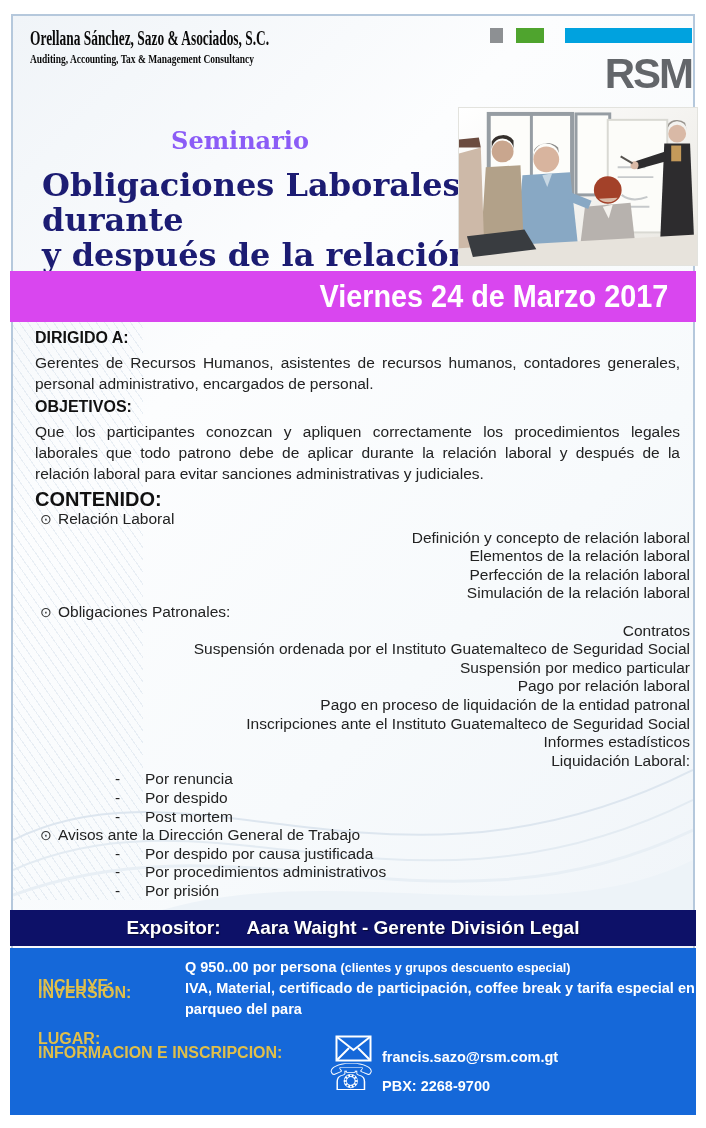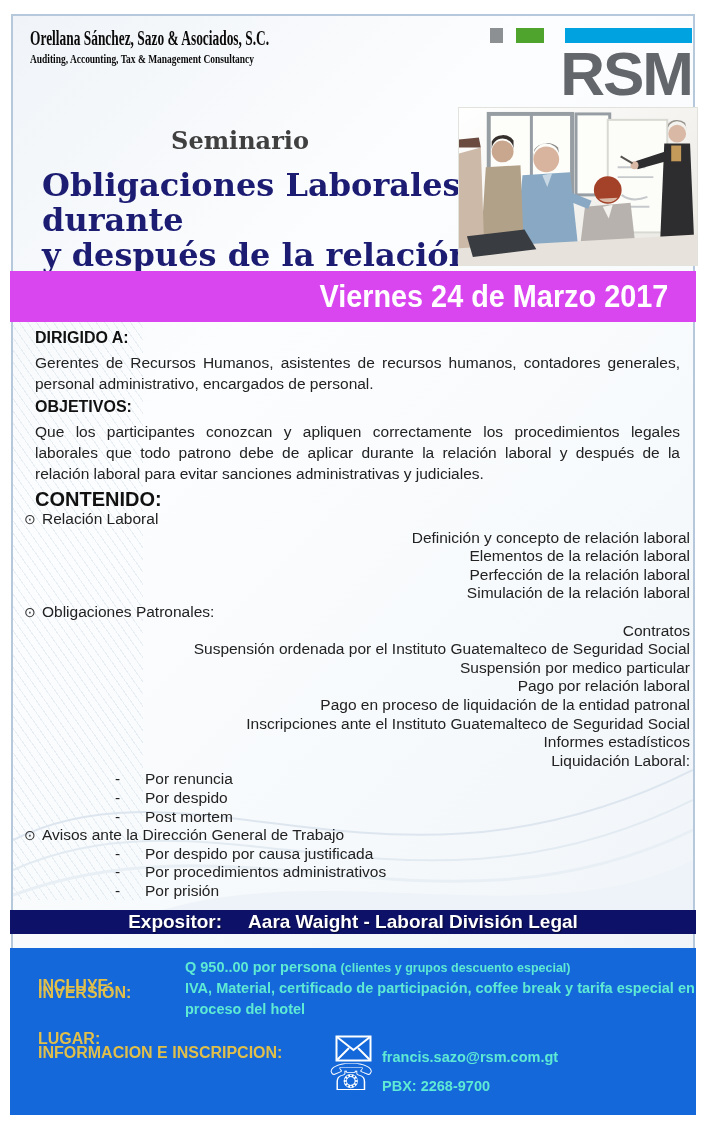--- a/index.html
+++ b/index.html
@@ -19,60 +19,60 @@
   .company-name { font-family:"Liberation Serif", serif; font-weight:bold; font-size:20px;
                   transform:scaleX(.67); transform-origin:left top; white-space:nowrap; }
   .company-tagline { font-family:"Liberation Serif", serif; font-weight:bold; font-size:13.5px;
                   transform:scaleX(.70); transform-origin:left top; white-space:nowrap; margin-top:1px; }
   .rsm { position:absolute; right:14px; top:28px; width:230px; text-align:right; }
   .rsm-squares { display:flex; justify-content:flex-end; align-items:center; height:15px; }
   .sq { display:inline-block; height:15px; }
   .sq.gray  { width:13px; background:#8d9093; margin-right:13px; }
   .sq.green { width:28px; background:#4fa42e; margin-right:21px; }
   .sq.blue  { width:127px; background:#00a2df; }
-  .rsm-word { font-weight:bold; font-size:62px; line-height:58px; letter-spacing:-2px; color:#63666a; margin-top:2px; }
+  .rsm-word { font-weight:bold; font-size:42px; line-height:58px; letter-spacing:-2px; color:#63666a; margin-top:2px; }
 
   
   .kicker { position:absolute; left:30px; top:126px; width:420px; text-align:center;
-            font-family:"DejaVu Serif", serif; font-weight:bold; font-size:24px; color:#404040; }
+            font-family:"DejaVu Serif", serif; font-weight:bold; font-size:24px; color:#8b5cf6; }
   .title { position:absolute; left:42px; top:168px; width:430px;
            font-family:"DejaVu Serif", serif; font-weight:bold; font-size:32px; line-height:35px; color:#1c1c73; }
   .photo { position:absolute; left:458px; top:107px; width:240px; height:159px; border:1px solid #e3e3de; }
 
   
   .date-bar { position:absolute; left:10px; top:271px; width:686px; height:51px; background:#d946ef;
               display:flex; align-items:center;justify-content:flex-end; }
   .date-bar span { color:#ffffff; font-weight:bold; font-size:31px; padding-left:22px;
                    transform:scaleX(.93); transform-origin:left center; white-space:nowrap; }
 
   
   .sec-head { position:absolute; left:35px; font-weight:bold; font-size:16px; color:#111; }
   .sec-body { position:absolute; left:35px; width:645px; font-size:15.5px; line-height:21px;
               color:#222; text-align:justify; }
   #h-dirigido { top:329px; } #p-dirigido { top:352px; }
   #h-objetivos { top:398px; } #p-objetivos { top:421px; }
   #h-contenido { top:488px; font-size:20px; }
 
   .content-list { position:absolute; left:0; top:510px; width:690px; font-size:15.5px; color:#222; }
   .li { line-height:18.6px; white-space:nowrap; }
-  .lv1 { padding-left:24px; }
+  .lv1 { padding-left:40px; }
   .lv1 .bullet { display:inline-block; width:18px; font-size:14px; color:#333; }
   .lv2 { padding-left:72px;text-align:right; }
   .lv3 { padding-left:115px; }
   .lv3 .dash { display:inline-block; width:30px; }
 
   
-  .expositor-bar { position:absolute; left:10px; top:910px; width:686px; height:24px; background:#0d1168;
+  .expositor-bar { position:absolute; left:10px; top:910px; width:686px; height:36px; background:#0d1168;
                    display:flex; align-items:center; justify-content:center; gap:26px;
                    color:#fff; font-weight:bold; font-size:19px; text-shadow:1px 1px 1px rgba(0,0,0,.5); }
 
   
   .info-panel { position:absolute; left:10px; top:948px; width:686px; height:167px; background:#1568d9; }
   .ilabel { position:absolute; left:28px; color:#e0bf4a; font-weight:bold; font-size:16px; white-space:nowrap; }
-  .ivalue { position:absolute; color:#5eead4; font-weight:bold; font-size:14.5px; line-height:21px; }
+  .ivalue { position:absolute; color:#ffffff; font-weight:bold; font-size:14.5px; line-height:21px; }
   .inote  { font-size:12.5px; }
   #lab-inversion { top:8px;margin-top:28px; }   #val-inversion { left:175px; top:9px; width:500px; }
   #lab-incluye  { top:29px; }   #val-incluye  { left:175px; top:30px; width:517px; }
   #lab-lugar    { top:82px; }   #val-lugar    { left:175px; top:83px; width:500px; }
   #lab-info     { top:96px; }
   .env-icon   { position:absolute; left:325px; top:87px; }
   #val-email  { left:372px; top:99px; }
   .phone-icon { position:absolute; left:318px; top:110px; color:#ffffff;
                 font-family:"DejaVu Sans", sans-serif; font-size:37px; line-height:40px; }
   #val-phone  { left:372px; top:128px; }
@@ -189,32 +189,32 @@
     <div class="li lv3"><span class="dash">-</span><span>Por despido</span></div>
     <div class="li lv3"><span class="dash">-</span><span>Post mortem</span></div>
     <div class="li lv1"><span class="bullet">⊙</span><span>Avisos ante la Dirección General de Trabajo</span></div>
     <div class="li lv3"><span class="dash">-</span><span>Por despido por causa justificada</span></div>
     <div class="li lv3"><span class="dash">-</span><span>Por procedimientos administrativos</span></div>
     <div class="li lv3"><span class="dash">-</span><span>Por prisión</span></div>
   </div>
 
   <div class="expositor-bar">
     <span>Expositor:</span>
-    <span>Aara Waight - Laboral División Legal</span>
+    <span>Aara Waight - Gerente División Legal</span>
   </div>
 
   <div class="info-panel">
     <div class="ilabel" id="lab-inversion">INVERSIÓN:</div>
     <div class="ivalue" id="val-inversion">
       <span>Q 950..00  por persona</span>
       <span class="inote">(clientes y grupos descuento especial)</span>
     </div>
 
     <div class="ilabel" id="lab-incluye">INCLUYE:</div>
-    <div class="ivalue" id="val-incluye">IVA, Material,  certificado de participación, coffee break y tarifa especial en proceso del hotel</div>
+    <div class="ivalue" id="val-incluye">IVA, Material,  certificado de participación, coffee break y tarifa especial en parqueo del para</div>
 
     <div class="ilabel" id="lab-lugar">LUGAR:</div>
 
     <div class="ilabel" id="lab-info">INFORMACION E INSCRIPCION:</div>
 
     <div class="env-icon">
       <svg width="37" height="27" viewBox="0 0 37 27" fill="none">
         <rect x="1.5" y="1.5" width="34" height="24" stroke="#ffffff" stroke-width="2"></rect>
         <path d="M2 2 L18.5 15 L35 2" stroke="#ffffff" stroke-width="2"></path>
         <path d="M2 25 L14 13 M35 25 L23 13" stroke="#ffffff" stroke-width="2"></path>

